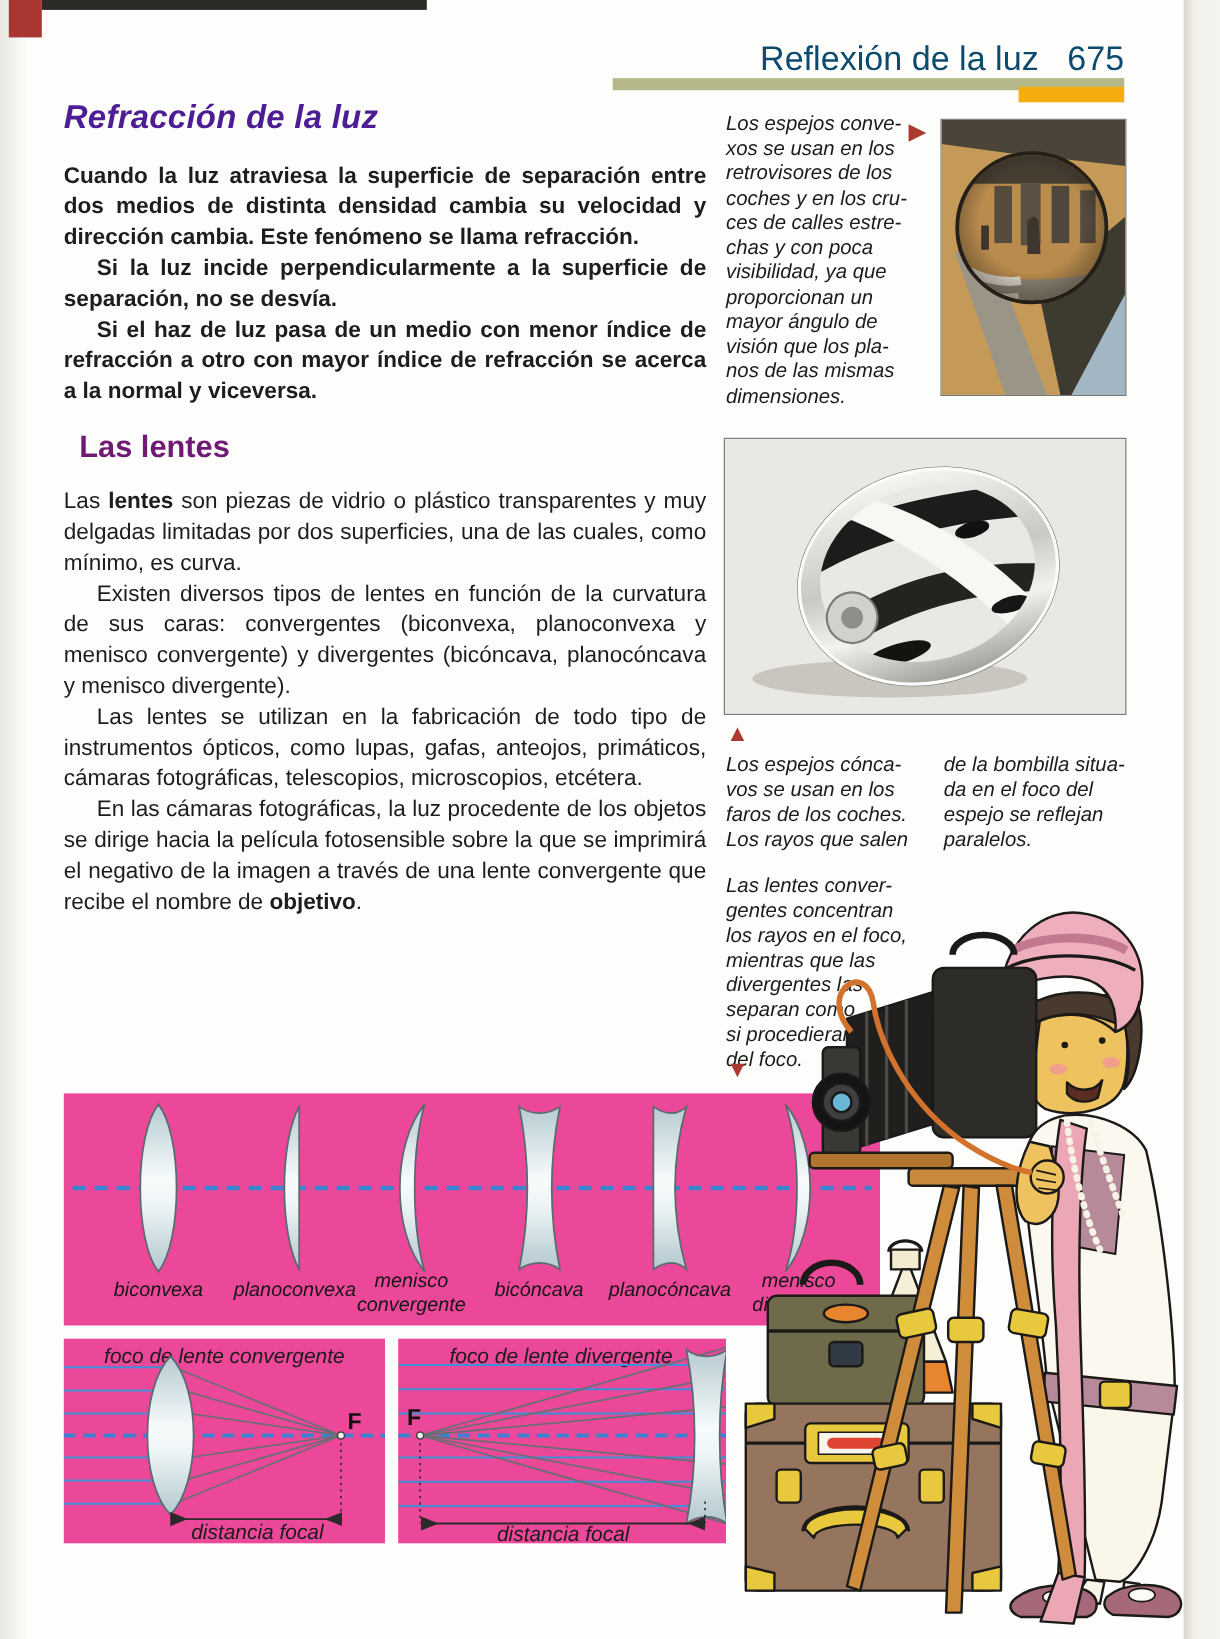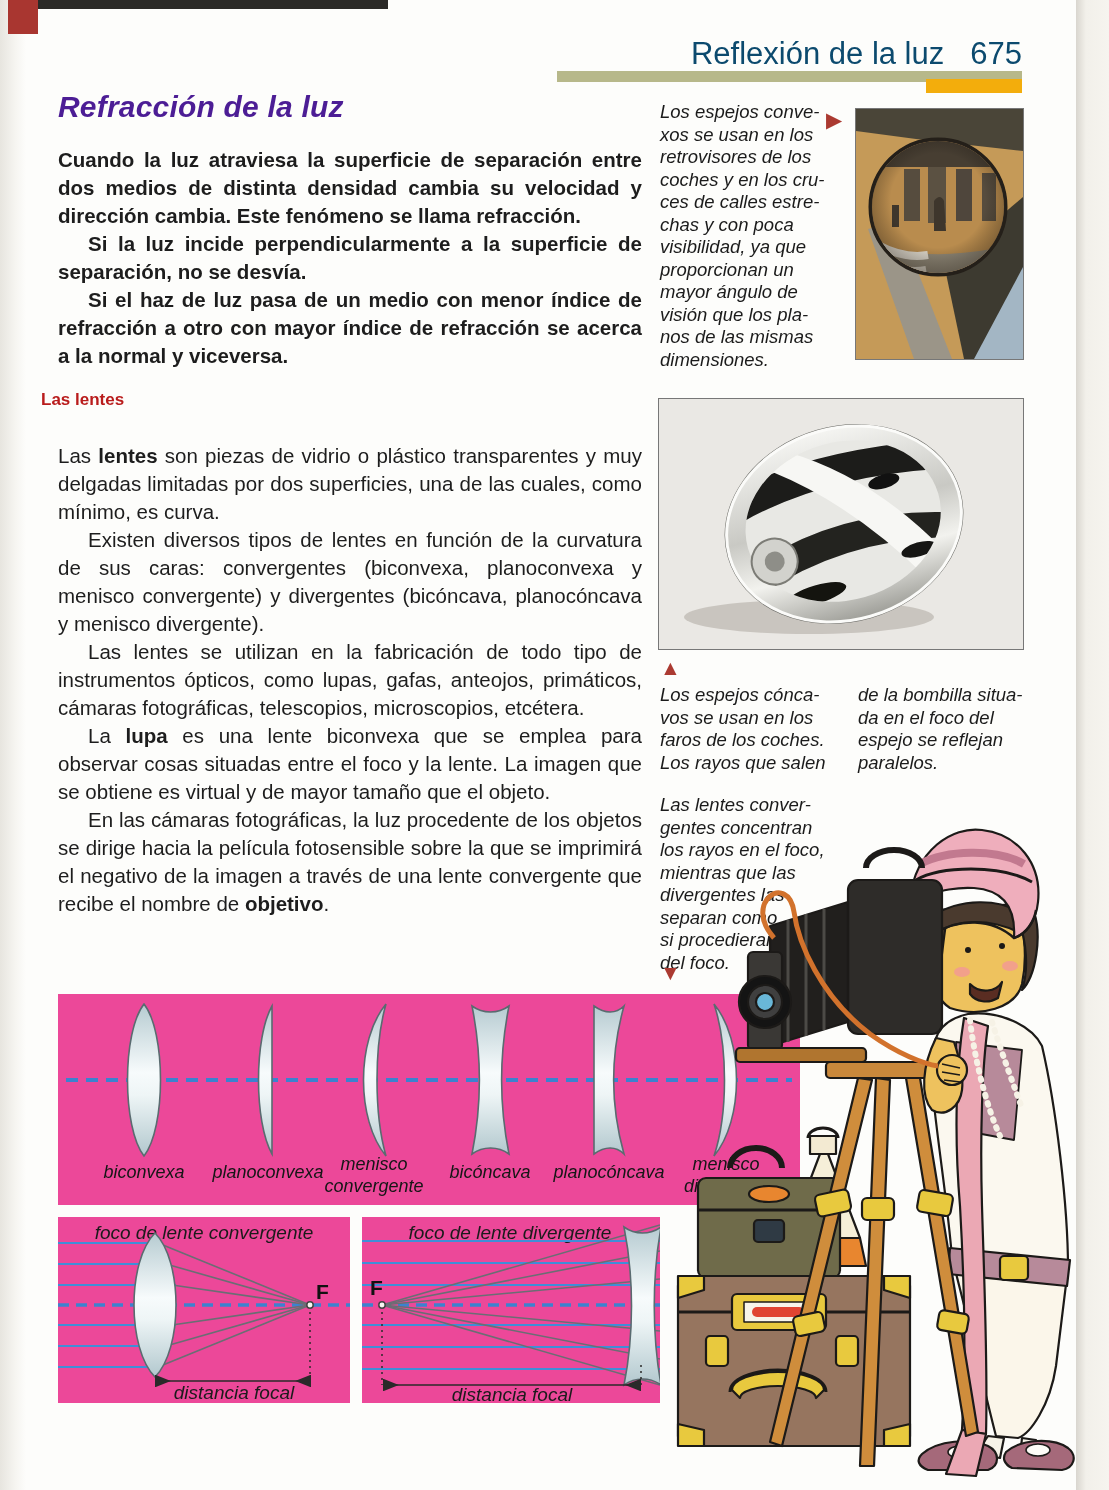--- a/index.html
+++ b/index.html
@@ -12,21 +12,21 @@
   .scan-red{position:absolute;left:8px;top:0;width:30px;height:34px;background:#a93630;}
   .scan-black{position:absolute;left:38px;top:0;width:350px;height:9px;background:#2b2a27;}
   .hdr{position:absolute;top:36px;right:87px;font-size:31px;color:#0c4a6e;}
   .hdr .num{margin-left:26px;}
   .rule-olive{position:absolute;left:557px;top:71px;width:465px;height:11px;background:#b7b88a;}
   .rule-orange{position:absolute;left:926px;top:79px;width:96px;height:14px;background:#f3ad0c;}
   .title{position:absolute;left:58px;top:90px;font-size:30px;font-weight:bold;font-style:italic;color:#4c1d95;letter-spacing:.2px;}
   .col-main{position:absolute;left:58px;width:584px;font-size:20.5px;line-height:28px;text-align:justify;}
   .col-main p{margin:0;}
   .col-main p.ind{text-indent:30px;}
-  .sec-head{position:absolute;left:41px;top:390px;font-size:17px;font-weight:bold;color:#b91c1c;}
+  .sec-head{position:absolute;left:72px;top:390px;font-size:28px;font-weight:bold;color:#701a75;}
   .cap{position:absolute;font-size:18.5px;line-height:22.5px;font-style:italic;color:#1b1b1b;}
   .tri{position:absolute;color:#ab3a31;font-size:21px;line-height:1;font-style:normal;}
   .photo{position:absolute;border:1px solid #777;background:#ddd;}
   .panel{position:absolute;background:#ec4899;}
   svg text{font-family:"Liberation Sans","DejaVu Sans",sans-serif;}
   .lblI{font-style:italic;font-size:18px;fill:#161616;}
   .ttlI{font-style:italic;font-size:19px;fill:#1b1b1b;}
   .fLbl{font-weight:bold;font-size:21px;fill:#111;}
 </style>
 </head>
@@ -52,21 +52,20 @@
     <p class="ind"><span>Si la luz incide perpendicularmente a la superficie de separación, no se desvía.</span></p>
     <p class="ind"><span>Si el haz de luz pasa de un medio con menor índice de refracción a otro con mayor índice de refracción se acerca a la normal y viceversa.</span></p>
   </div>
 
   <div class="sec-head">Las lentes</div>
 
   <div class="col-main" style="top:442px;">
     <p><span>Las </span><b>lentes</b><span> son piezas de vidrio o plástico transparentes y muy delgadas limitadas por dos superficies, una de las cuales, como mínimo, es curva.</span></p>
     <p class="ind"><span>Existen diversos tipos de lentes en función de la curvatura de sus caras: convergentes (biconvexa, planoconvexa y menisco convergente) y divergentes (bicóncava, planocóncava y menisco divergente).</span></p>
     <p class="ind"><span>Las lentes se utilizan en la fabricación de todo tipo de instrumentos ópticos, como lupas, gafas, anteojos, primáticos, cámaras fotográficas, telescopios, microscopios, etcétera.</span></p>
-    <p class="ind"><span>La </span><b>lupa</b><span> es una lente biconvexa que se emplea para observar cosas situadas entre el foco y la lente. La imagen que se obtiene es virtual y de mayor tamaño que el objeto.</span></p>
     <p class="ind"><span>En las cámaras fotográficas, la luz procedente de los objetos se dirige hacia la película fotosensible sobre la que se imprimirá el negativo de la imagen a través de una lente convergente que recibe el nombre de </span><b>objetivo</b><span>.</span></p>
   </div>
 
   <div class="cap" style="left:660px;top:101px;width:190px;">Los espejos conve-<br>xos se usan en los<br>retrovisores de los<br>coches y en los cru-<br>ces de calles estre-<br>chas y con poca<br>visibilidad, ya que<br>proporcionan un<br>mayor ángulo de<br>visión que los pla-<br>nos de las mismas<br>dimensiones.</div>
   <div class="tri" style="left:826px;top:109px;">▶</div>
 
   <div class="photo" style="left:855px;top:108px;width:167px;height:250px;">
     <svg width="167" height="250" viewBox="0 0 167 250">
       <defs>
         <clipPath id="mirClip">

